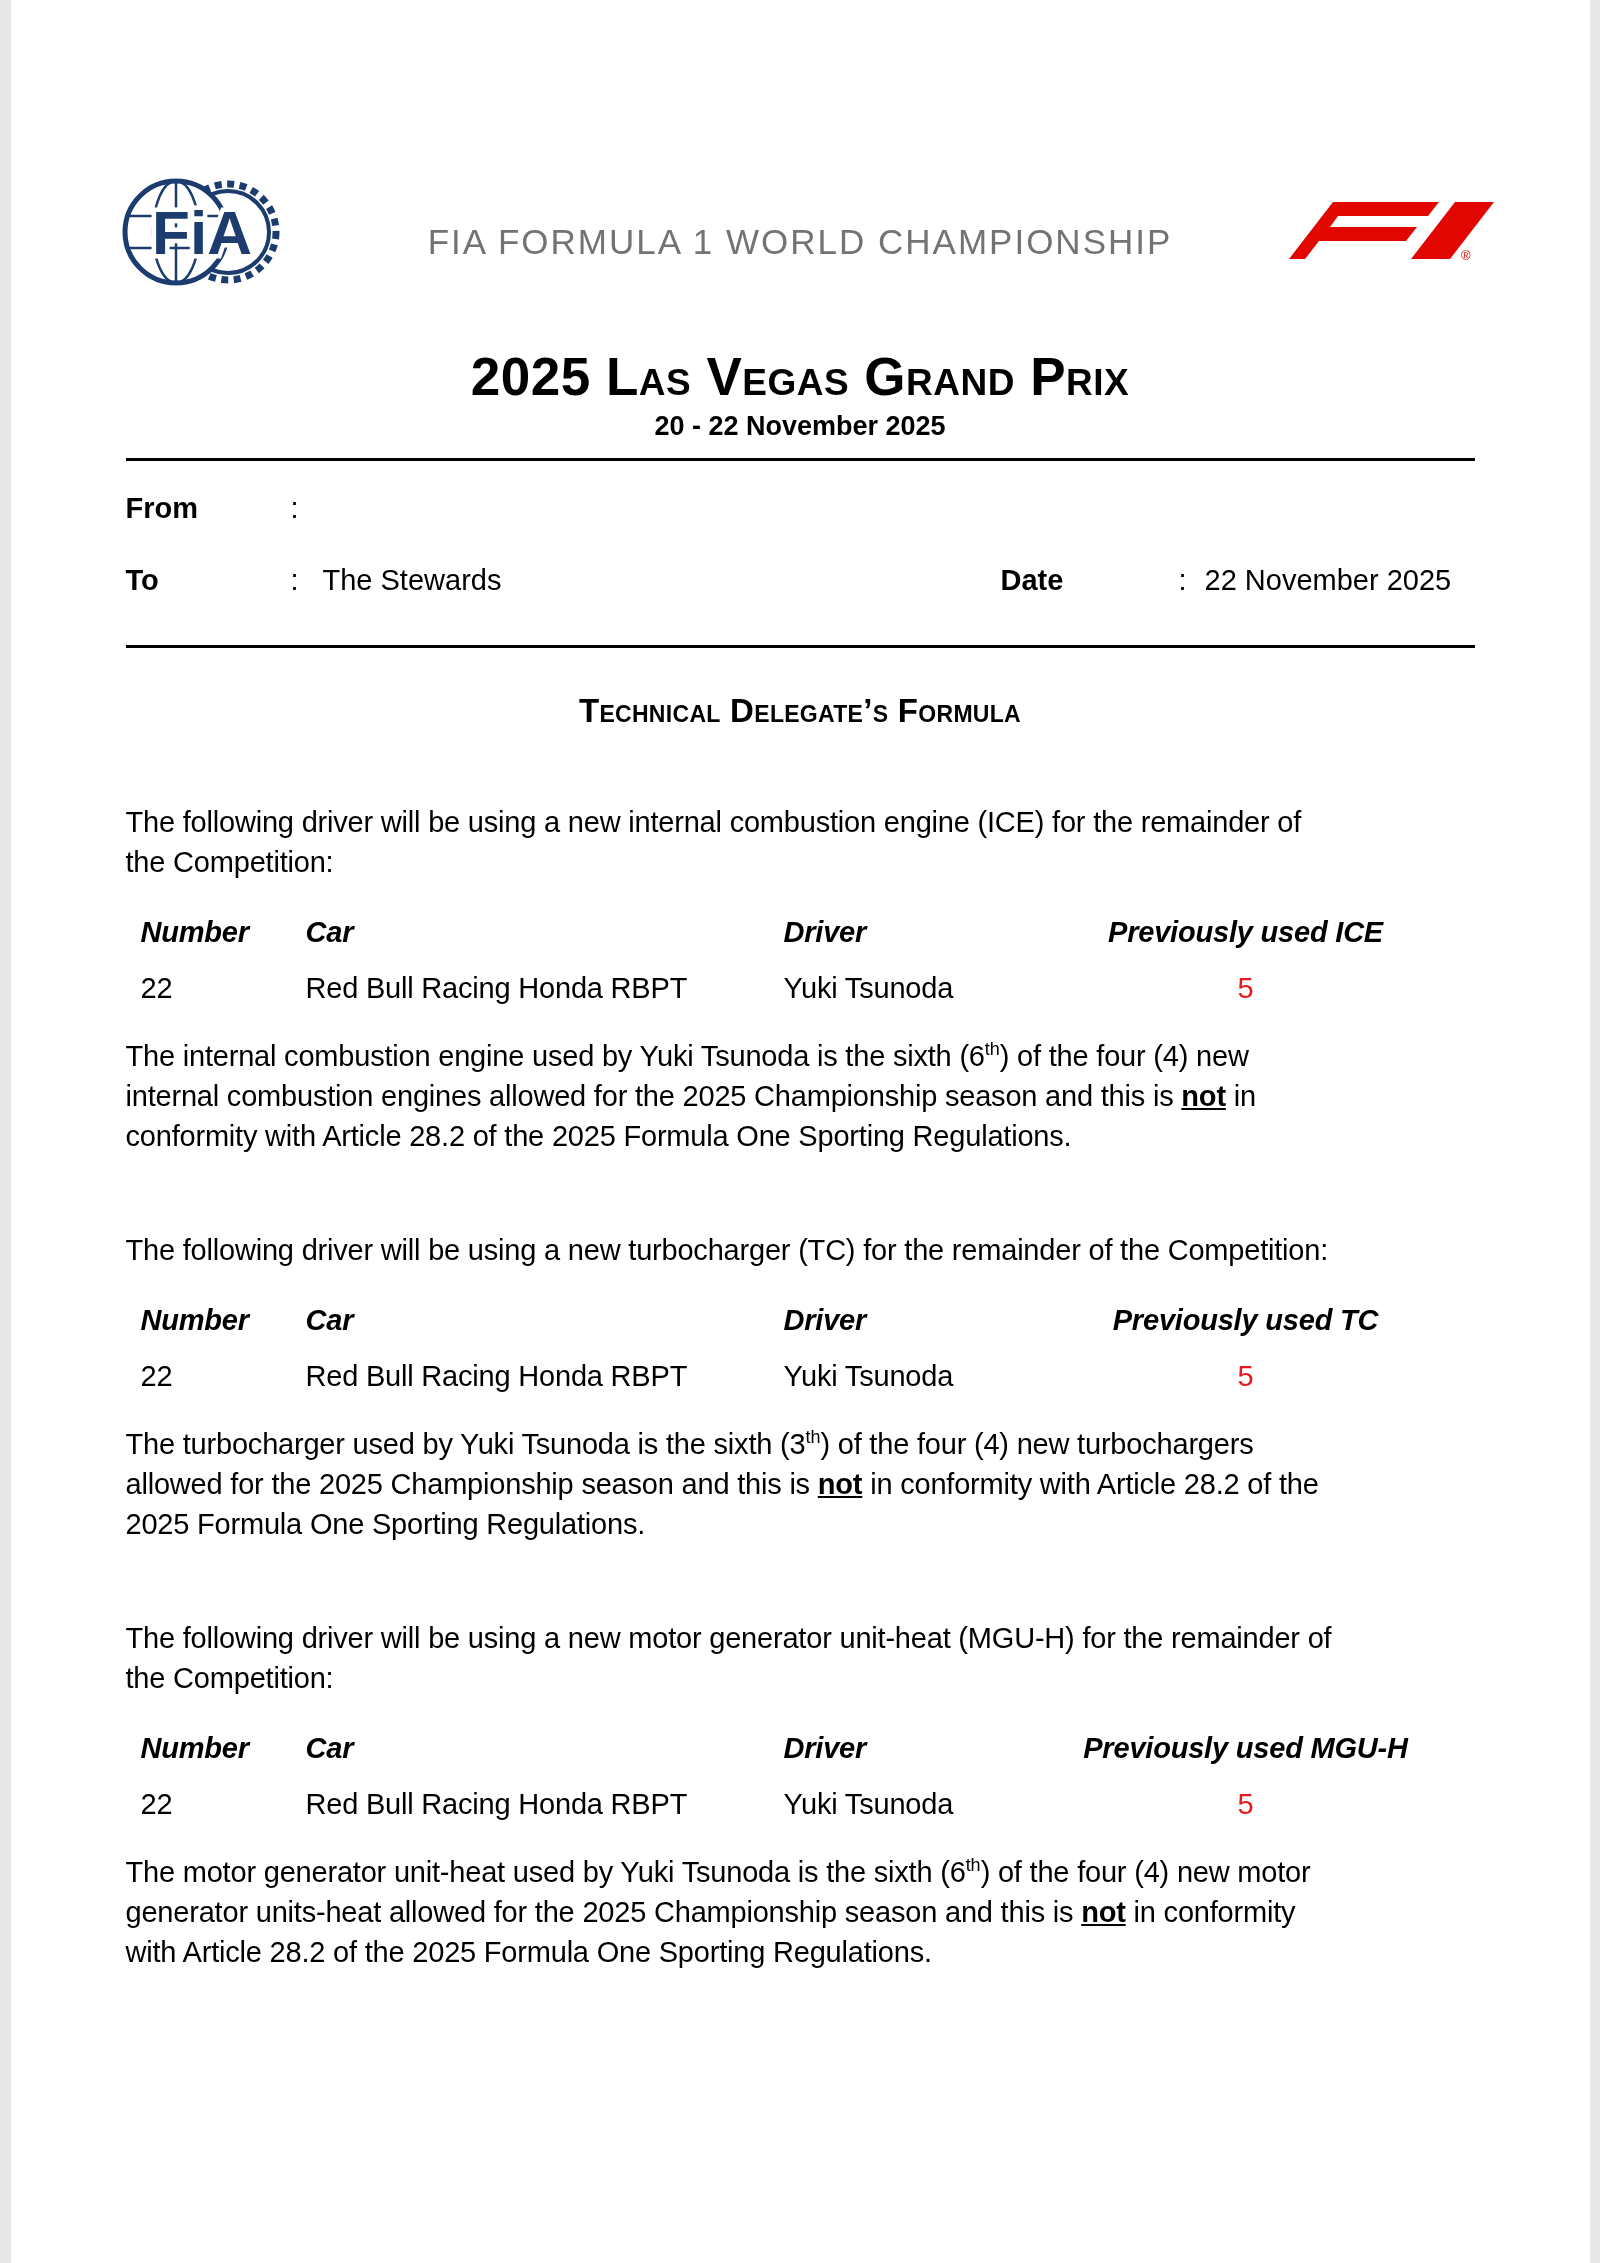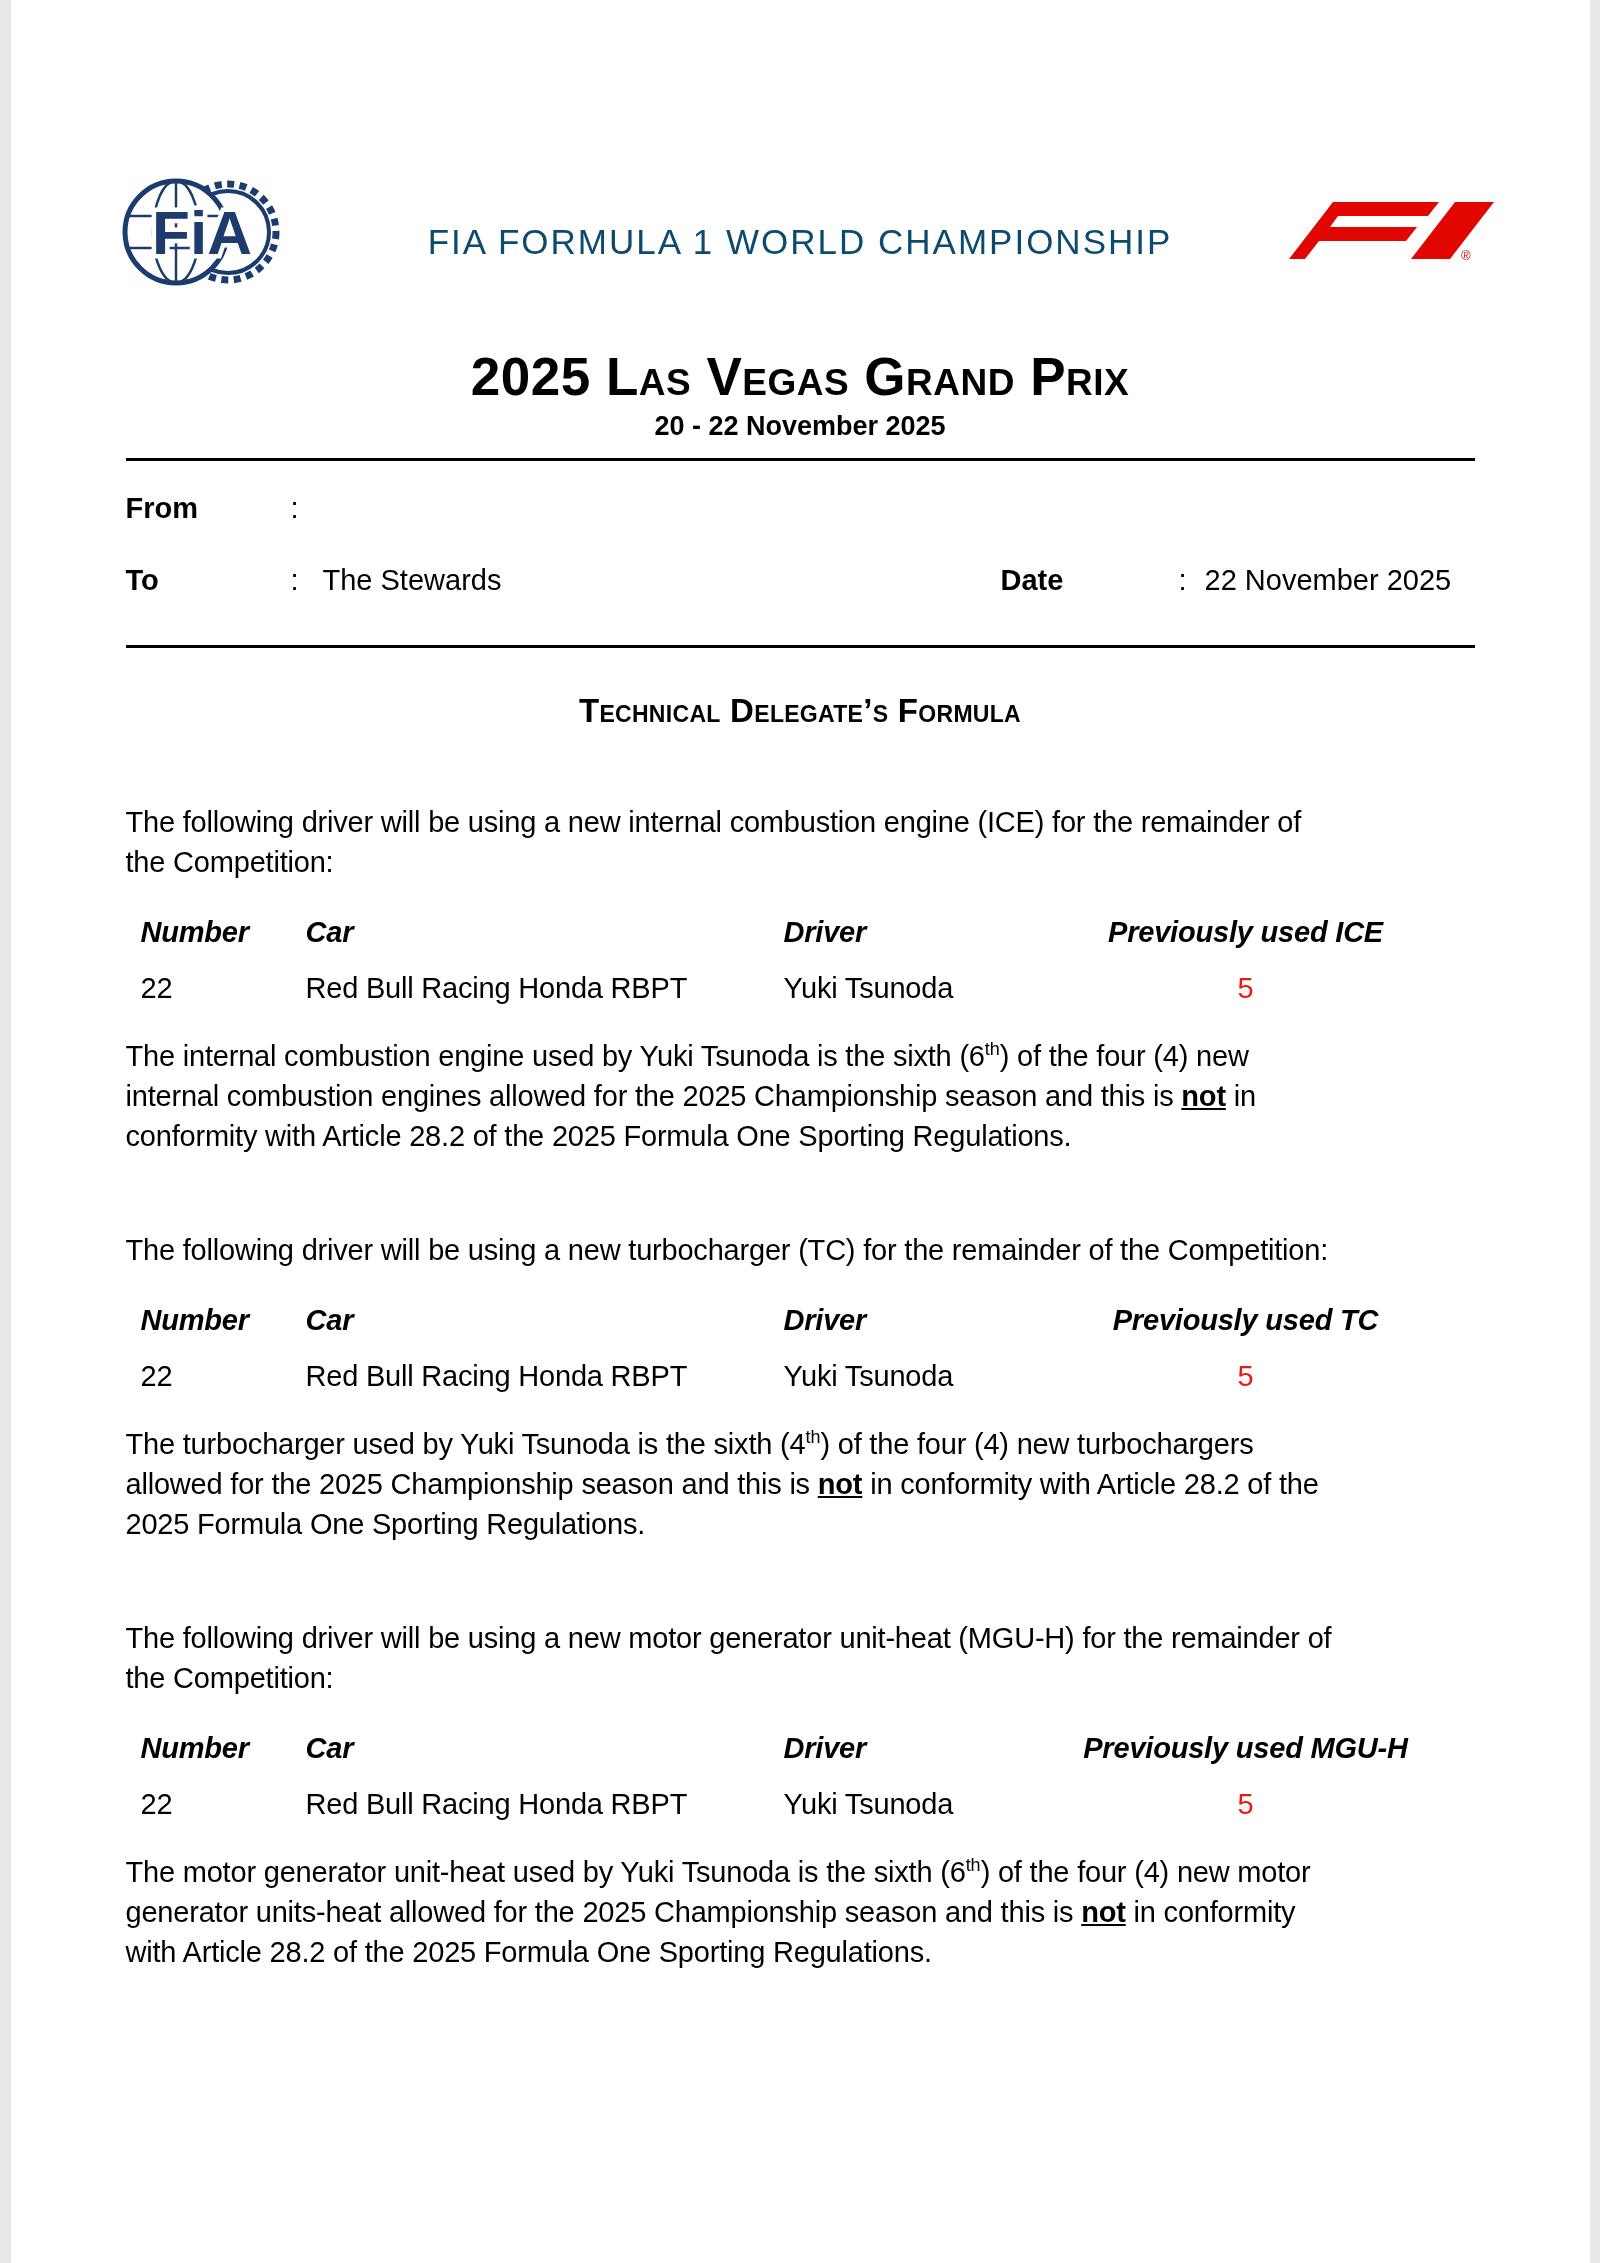--- a/index.html
+++ b/index.html
@@ -9,21 +9,21 @@
     background:#ffffff;
     margin:0 auto;
     font-family:"Liberation Sans", sans-serif;
     color:#000;
     overflow:hidden;
   }
   
   .fia-logo { position:absolute; left:110px; top:176px; width:162px; height:112px; }
   .banner {
     position:absolute; left:50%; top:222px; transform:translateX(-50%);
-    font-size:35px; font-weight:400; letter-spacing:2px; color:#0c4a6e;
+    font-size:35px; font-weight:400; letter-spacing:2px; color:#737373;
     white-space:nowrap;
   }
   .f1-logo { position:absolute; left:1278px; top:202px; width:206px; height:60px; }
 
   
   .content { padding:0 115px; }
   .title {
     padding-top:352px; text-align:center;
     font-size:53px; line-height:50px; font-weight:bold;
     font-variant:small-caps; letter-spacing:0.5px;
@@ -143,21 +143,21 @@
             <span class="c3">Driver</span>
             <span class="c4">Previously used TC</span>
         </div>
         <div class="trow drow">
           <span class="c1">22</span>
             <span class="c2">Red Bull Racing Honda RBPT</span>
             <span class="c3">Yuki Tsunoda</span>
             <span class="c4 red-val">5</span>
         </div>
       </div>
-      <p class="conformity"><span>The turbocharger used by Yuki Tsunoda is the sixth (4</span><sup>th</sup><span>) of the four (4) new turbochargers
+      <p class="conformity"><span>The turbocharger used by Yuki Tsunoda is the sixth (3</span><sup>th</sup><span>) of the four (4) new turbochargers
 allowed for the 2025 Championship season and this is </span><span class="emph">not</span><span> in conformity with Article 28.2 of the
 2025 Formula One Sporting Regulations.</span></p>
     </div>
 
     <div class="section body-text">
       <p class="intro">The following driver will be using a new motor generator unit-heat (MGU-H) for the remainder of
 the Competition:</p>
       <div class="table">
         <div class="trow hrow">
           <span class="c1">Number</span>

